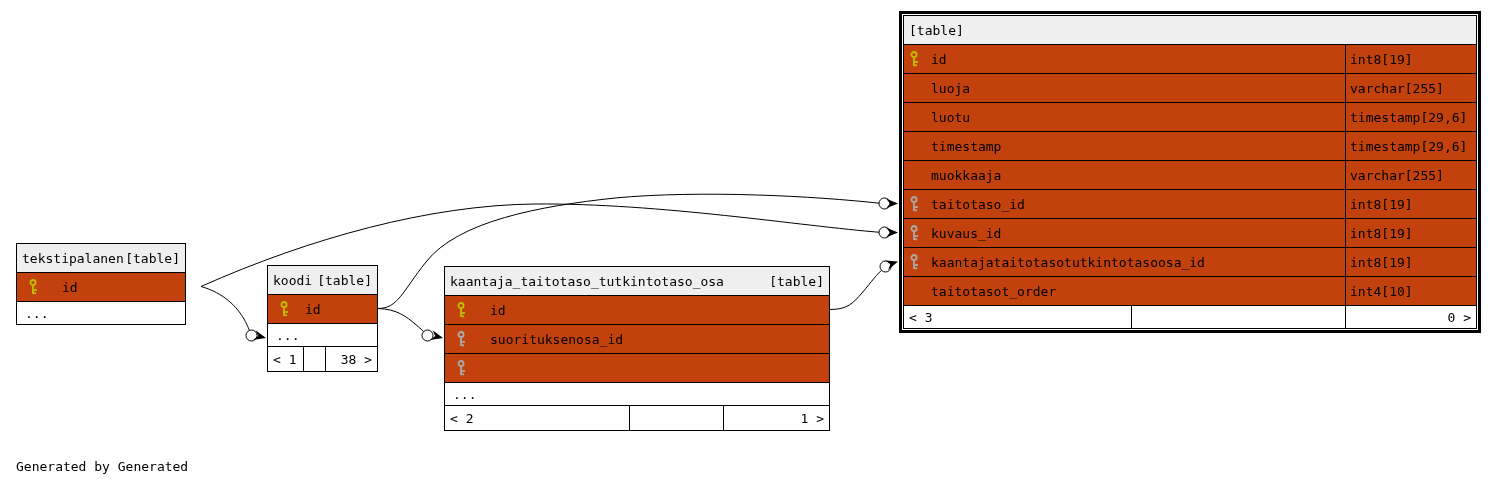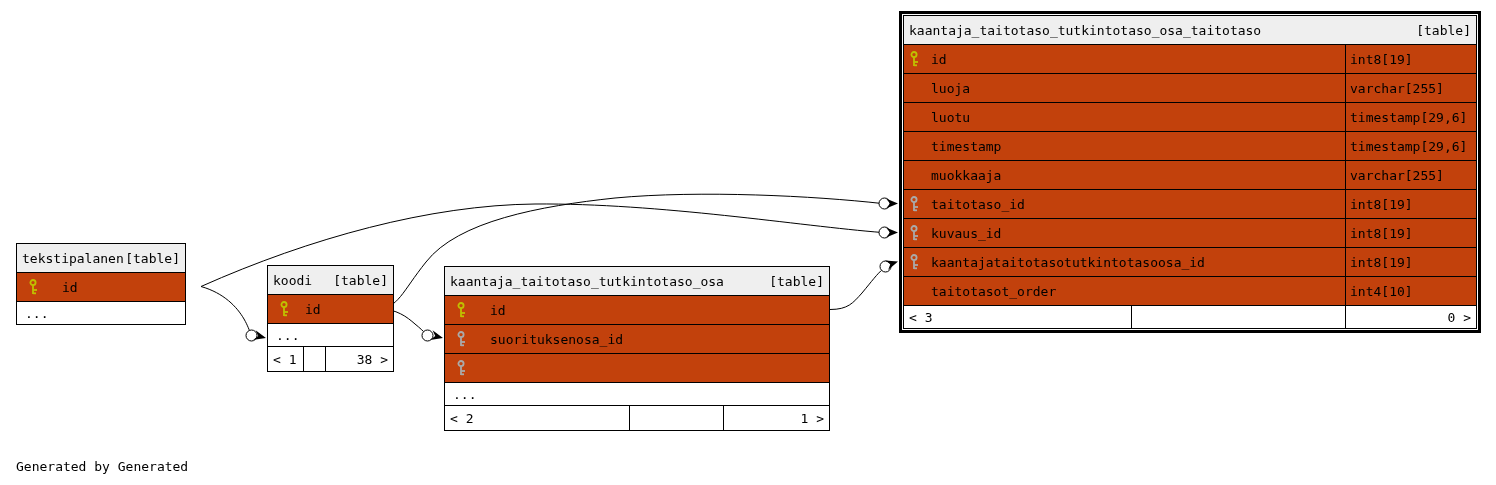--- a/index.html
+++ b/index.html
@@ -103,21 +103,21 @@
         <circle cx="4" cy="3.6" r="2.6" fill="none" stroke="currentColor" stroke-width="1.8"></circle>
         <line x1="4" y1="6.2" x2="4" y2="15" stroke="currentColor" stroke-width="1.8"></line>
         <line x1="4" y1="11" x2="8" y2="11" stroke="currentColor" stroke-width="1.8"></line>
         <line x1="4" y1="14.3" x2="7" y2="14.3" stroke="currentColor" stroke-width="1.8"></line>
       </svg>
     <span class="cname">id</span>
   </div>
   <div class="more">...</div>
 </div>
 
-<div class="tbl koodi" style="left:267px;top:265px;width:127px;">
+<div class="tbl koodi" style="left:267px;top:265px;width:111px;">
   <div class="hdr">
     <span>koodi</span>
     <span>[table]</span>
   </div>
   <div class="row">
     <svg class="keyicon pk" width="11" height="16" viewBox="0 0 11 16">
         <circle cx="4" cy="3.6" r="2.6" fill="none" stroke="currentColor" stroke-width="1.8"></circle>
         <line x1="4" y1="6.2" x2="4" y2="15" stroke="currentColor" stroke-width="1.8"></line>
         <line x1="4" y1="11" x2="8" y2="11" stroke="currentColor" stroke-width="1.8"></line>
         <line x1="4" y1="14.3" x2="7" y2="14.3" stroke="currentColor" stroke-width="1.8"></line>
@@ -167,21 +167,20 @@
   <div class="foot">
     <span class="fc" style="width:185px">&lt; 2</span>
     <span class="fc" style="width:94px"></span>
     <span class="fc">1 &gt;</span>
   </div>
 </div>
 
 <div class="emph-wrap" style="left:899px;top:11px;">
   <div class="tbl-in">
     <div class="hdr">
-      <span>kaantaja_taitotaso_tutkintotaso_osa_taitotaso</span>
       <span>[table]</span>
     </div>
 
     <div class="row">
       <svg class="keyicon pk" width="11" height="16" viewBox="0 0 11 16">
           <circle cx="4" cy="3.6" r="2.6" fill="none" stroke="currentColor" stroke-width="1.8"></circle>
           <line x1="4" y1="6.2" x2="4" y2="15" stroke="currentColor" stroke-width="1.8"></line>
           <line x1="4" y1="11" x2="8" y2="11" stroke="currentColor" stroke-width="1.8"></line>
           <line x1="4" y1="14.3" x2="7" y2="14.3" stroke="currentColor" stroke-width="1.8"></line>
         </svg>

